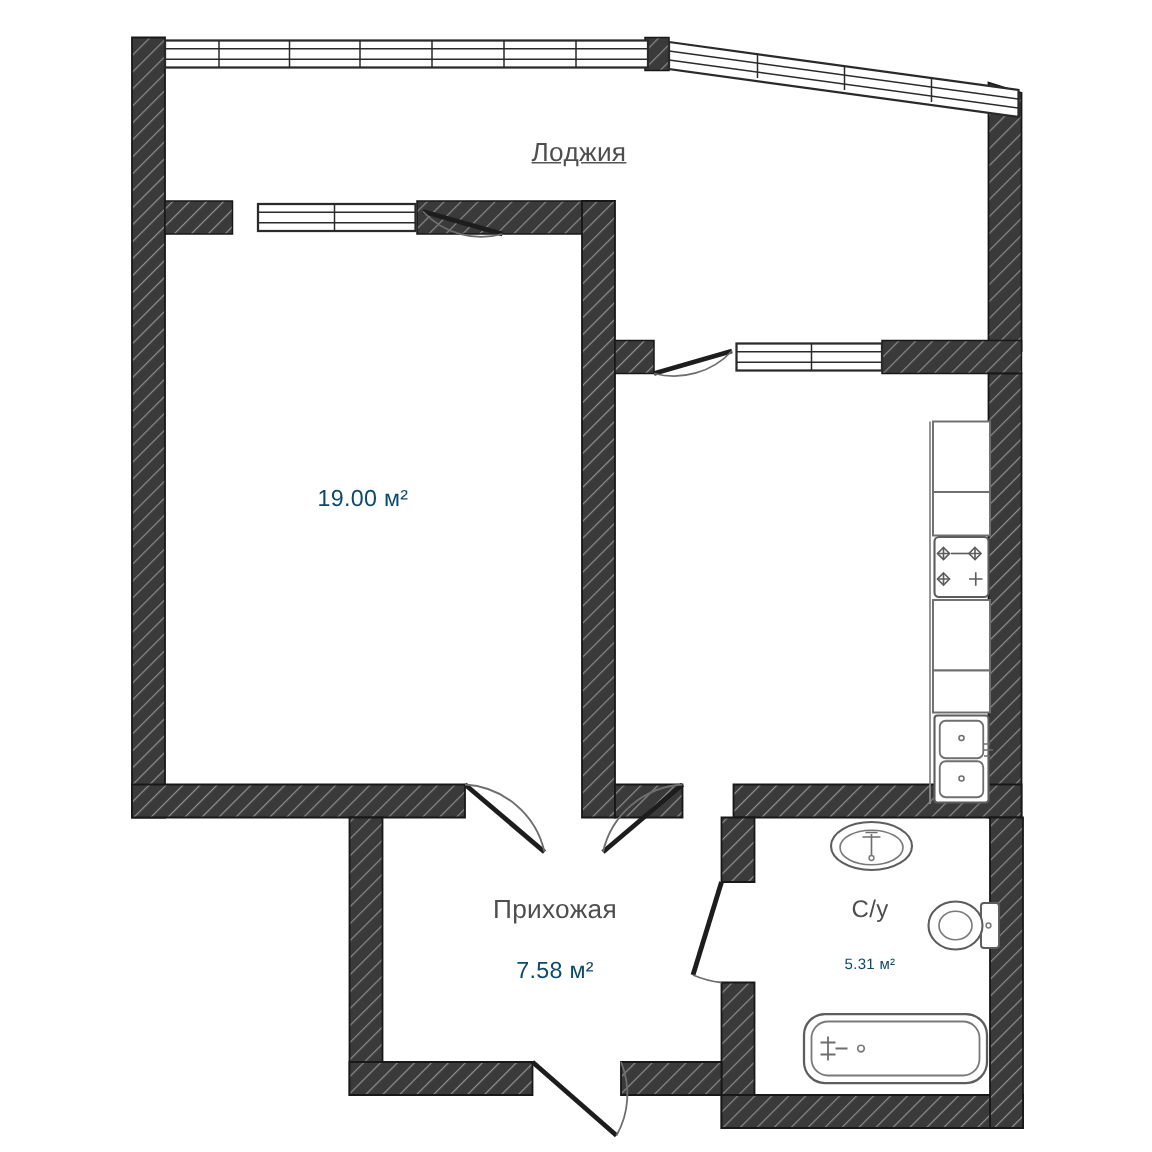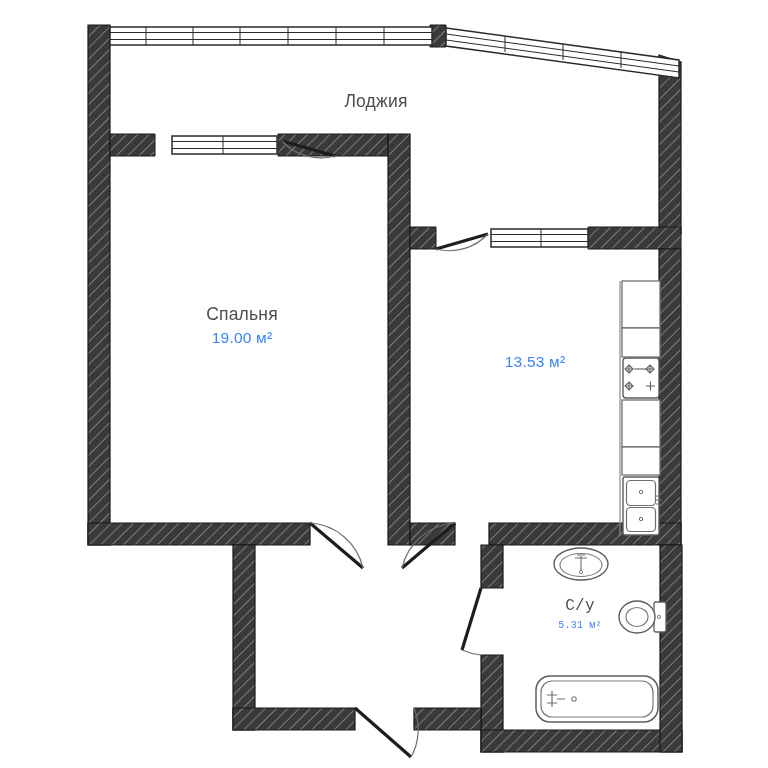--- a/index.html
+++ b/index.html
@@ -37,29 +37,29 @@
   }
   .room-label .rl-name {
     display: block;
     font-size: 17.5px;
     color: #4e4e4e;
     letter-spacing: 0.2px;
   }
   .room-label .rl-area {
     display: block;
     font-size: 15.5px;
-    color: #3b82f6;
-    margin-top: 2px;
+    color: #0c4a6e;
+    margin-top: 20px;
     letter-spacing: 0.2px;
   }
-  .label-loggia { left: 256px; top: 90px; width: 240px; }
+  .label-loggia { left: 266px; top: 90px; width: 240px; text-decoration: underline; }
   .label-bedroom { left: 140px; top: 303px; width: 204px; }
   .label-kitchen { left: 440px; top: 350px; width: 190px; }
   .label-hall    { left: 270px; top: 595px; width: 200px; }
-  .label-bath    { left: 520px; top: 596px; width: 120px; font-family: Liberation Mono, monospace; }
+  .label-bath    { left: 520px; top: 596px; width: 120px; }
   .label-bath .rl-name { font-size: 16px; }
   .label-bath .rl-area { font-size: 10px; }
 </style>
 </head>
 <body>
 
 <div id="plan-root">
 
   <svg id="plan-svg" viewBox="0 0 768 768">
     <defs>
@@ -248,27 +248,29 @@
     </g>
 
   </svg>
 
   <div class="room-label label-loggia">
     <span class="rl-name">Лоджия</span>
     <span class="rl-area"></span>
   </div>
 
   <div class="room-label label-bedroom">
-    <span class="rl-name">Спальня</span>
     <span class="rl-area">19.00 м²</span>
   </div>
 
   <div class="room-label label-kitchen">
-    <span class="rl-area">13.53 м²</span>
-  </div>
-
+  </div>
+
+  <div class="room-label label-hall">
+    <span class="rl-name">Прихожая</span>
+    <span class="rl-area">7.58 м²</span>
+  </div>
 
   <div class="room-label label-bath">
     <span class="rl-name">С/у</span>
     <span class="rl-area">5.31 м²</span>
   </div>
 
 </div>
 
 </body></html>

